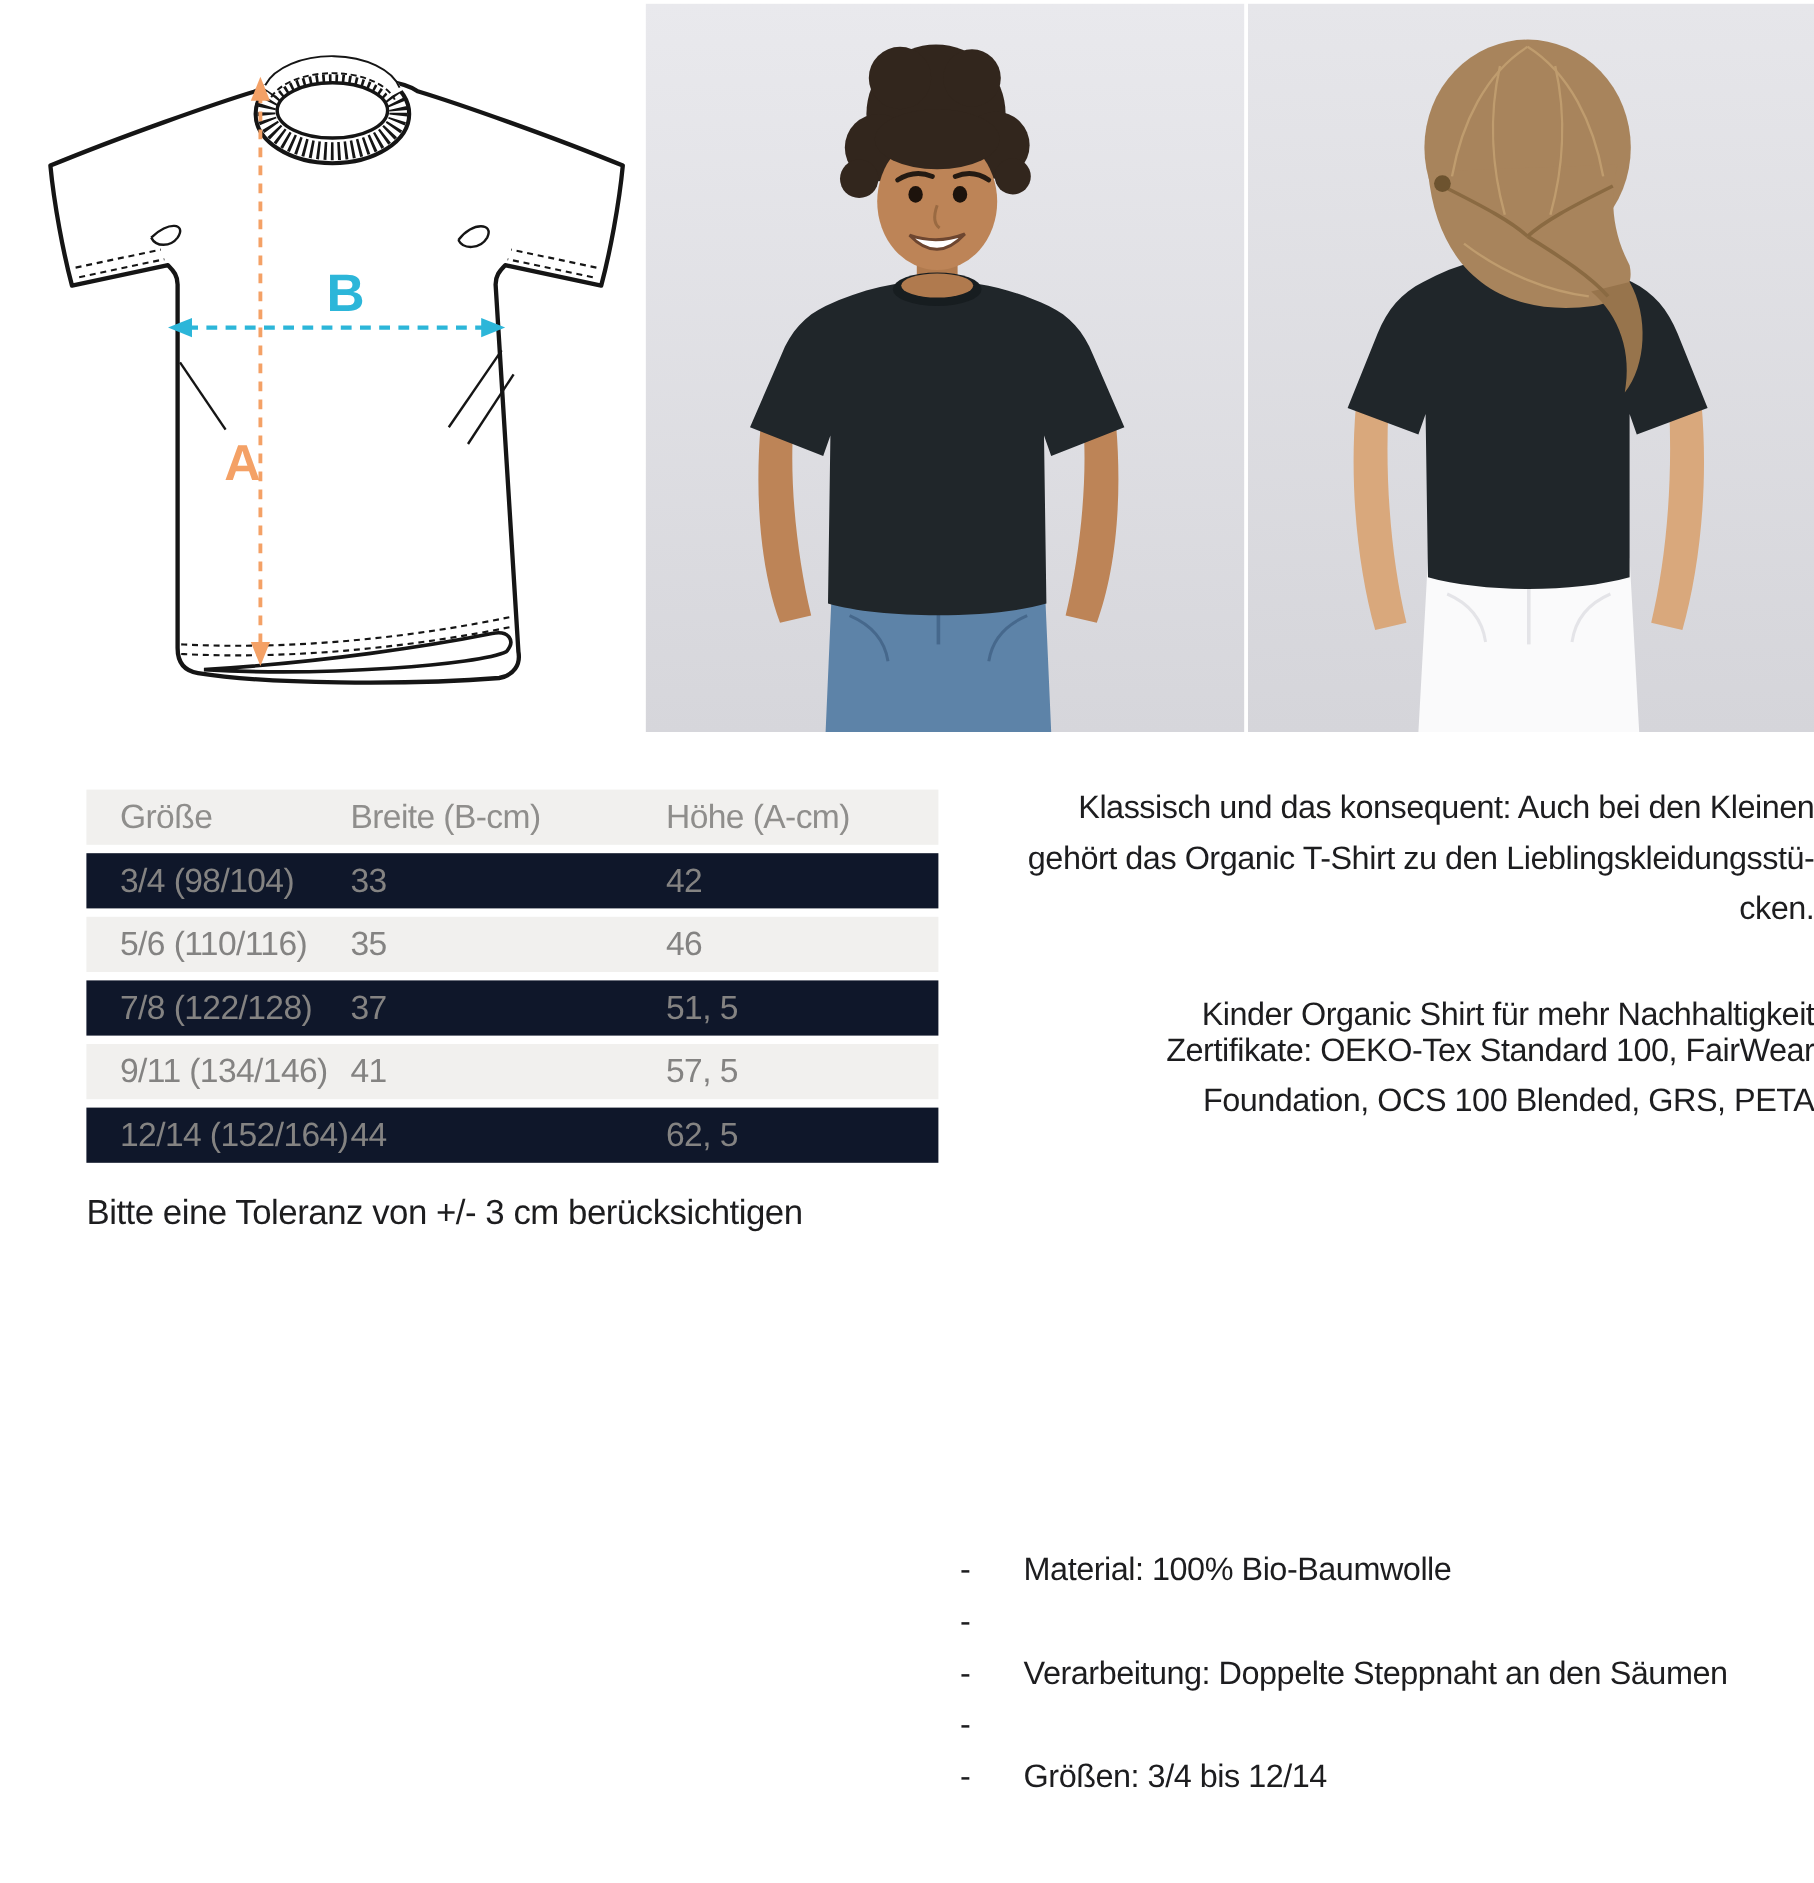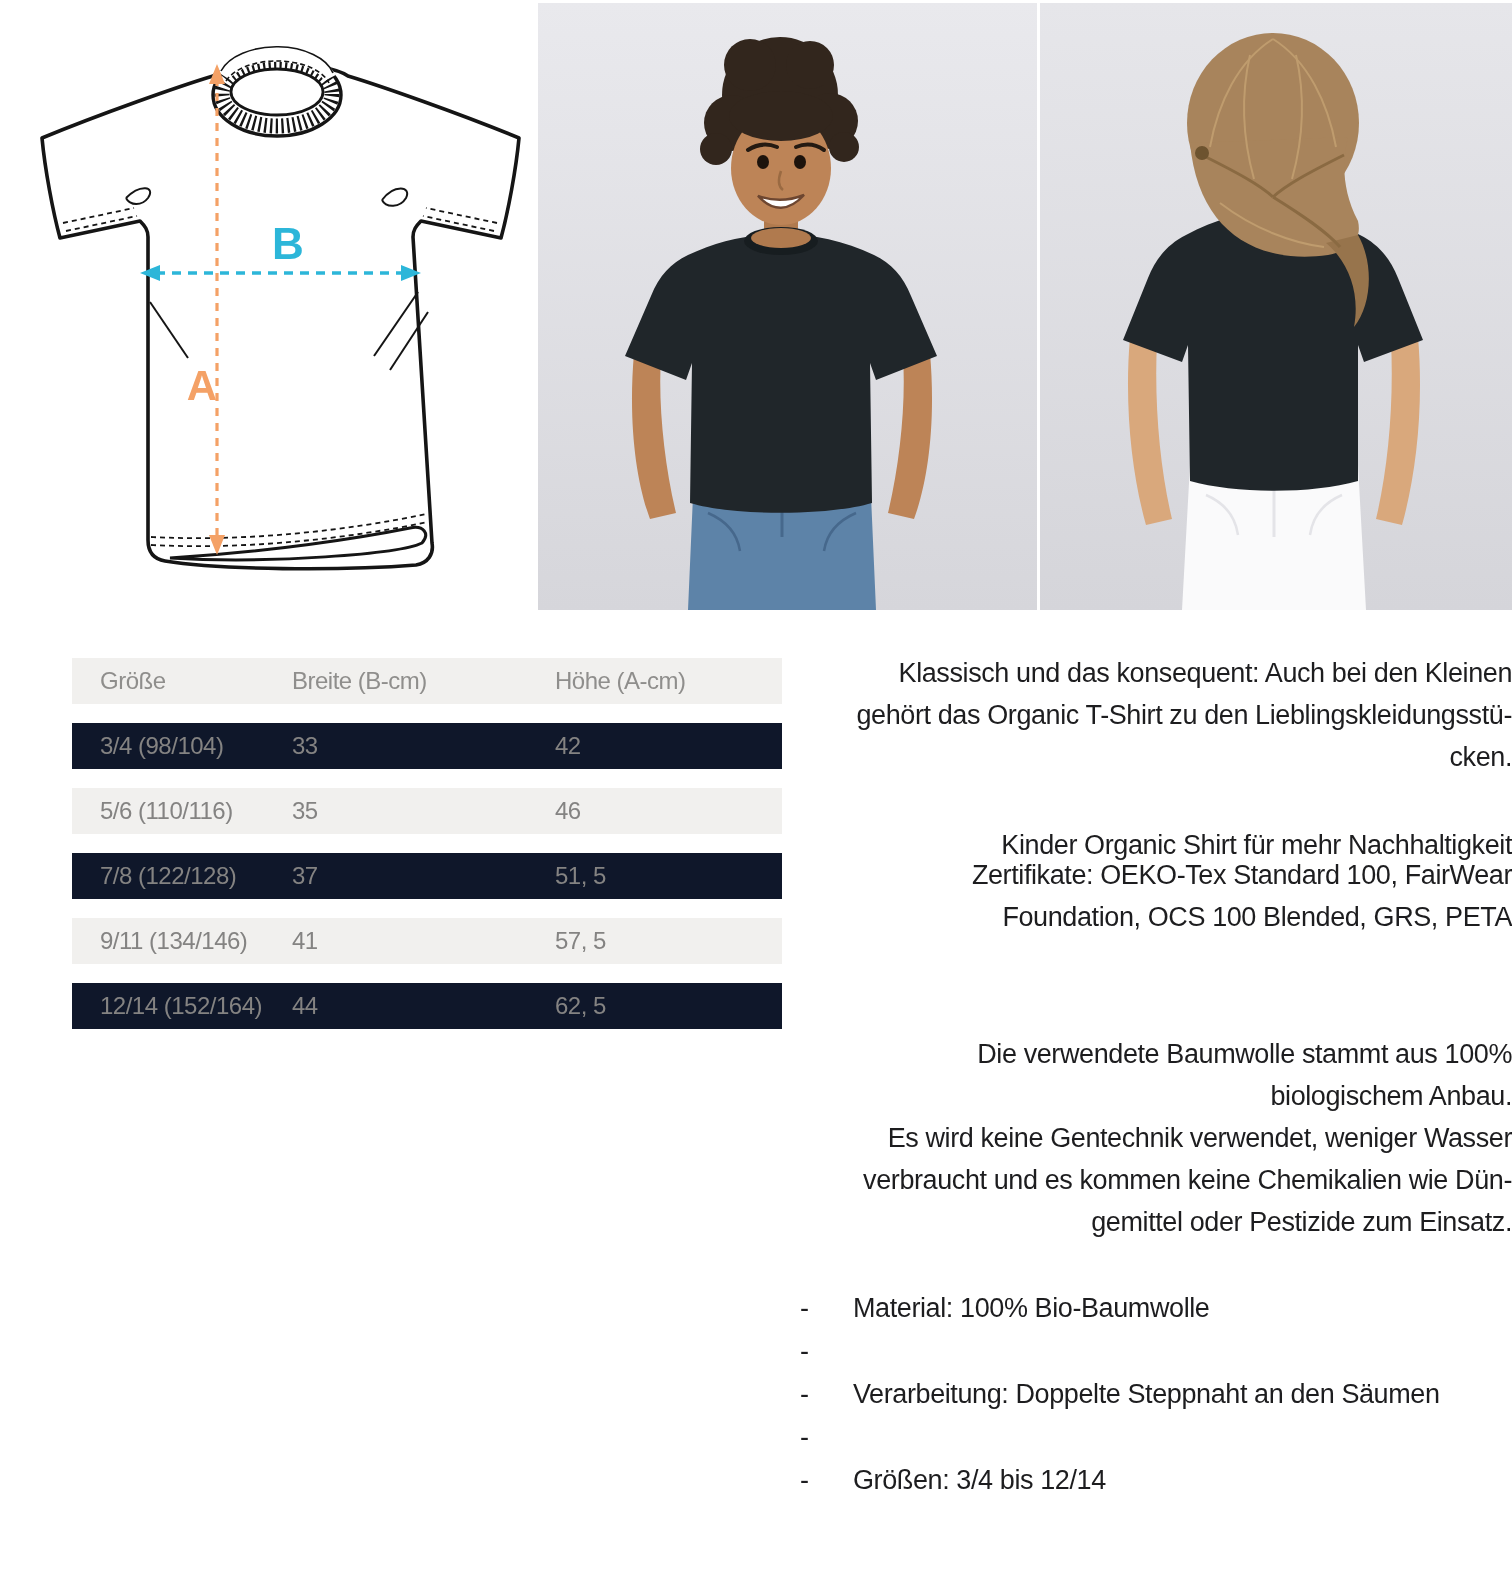--- a/index.html
+++ b/index.html
@@ -15,22 +15,22 @@
   
   .photo { position:absolute; top:3px; height:607px; }
   .photo-front { left:538px; width:499px; }
   .photo-back  { left:1040px; width:472px; }
   .photo svg { display:block; width:100%; height:100%; }
 
   
   .size-table { position:absolute; left:72px; top:658px; width:710px; }
   .trow {
     display:grid; grid-template-columns:192px 263px auto;
-    align-items:center; height:46px; margin-bottom:19px;
-    padding-left:28px; font-size:24px; letter-spacing:-0.5px;
+    align-items:center; height:46px; margin-bottom:7px;
+    padding-left:28px; font-size:28px; letter-spacing:-0.5px;
     color:#848382; white-space:nowrap; background:#f1f0ee;
   }
   .trow.alt { background:#0f172a; }
   .trow.thead { color:#8f8e8c; }
 
   .tolerance-note {
     position:absolute; left:72px; top:995px; width:706px;
     font-size:29px; letter-spacing:-0.4px; color:#1d1d1f;
   }
 
@@ -268,32 +268,28 @@
       <div>41</div>
       <div>57, 5</div>
     </div>
     <div class="trow alt">
       <div>12/14 (152/164)</div>
       <div>44</div>
       <div>62, 5</div>
     </div>
   </div>
 
+  <div class="tolerance-note">Bitte eine Toleranz von +/- 3 cm berücksichtigen</div>
 
   <div class="desc-block desc-p1">Klassisch und das konsequent: Auch bei den Kleinen
 gehört das Organic T-Shirt zu den Lieblingskleidungsstü-
 cken.</div>
   <div class="desc-block desc-p2">Kinder Organic Shirt für mehr Nachhaltigkeit</div>
   <div class="desc-block desc-p3">Zertifikate: OEKO-Tex Standard 100, FairWear
 Foundation, OCS 100 Blended, GRS, PETA</div>
-  <div class="desc-block desc-p4">Die verwendete Baumwolle stammt aus 100%
-biologischem Anbau.
-Es wird keine Gentechnik verwendet, weniger Wasser
-verbraucht und es kommen keine Chemikalien wie Dün-
-gemittel oder Pestizide zum Einsatz.</div>
 
   <div class="bullet-list">
     <div class="bullet">
       <span class="marker">-</span>
       <span class="btext">Material: 100% Bio-Baumwolle</span>
     </div>
     <div class="bullet">
       <span class="marker">-</span>
     </div>
     <div class="bullet">

